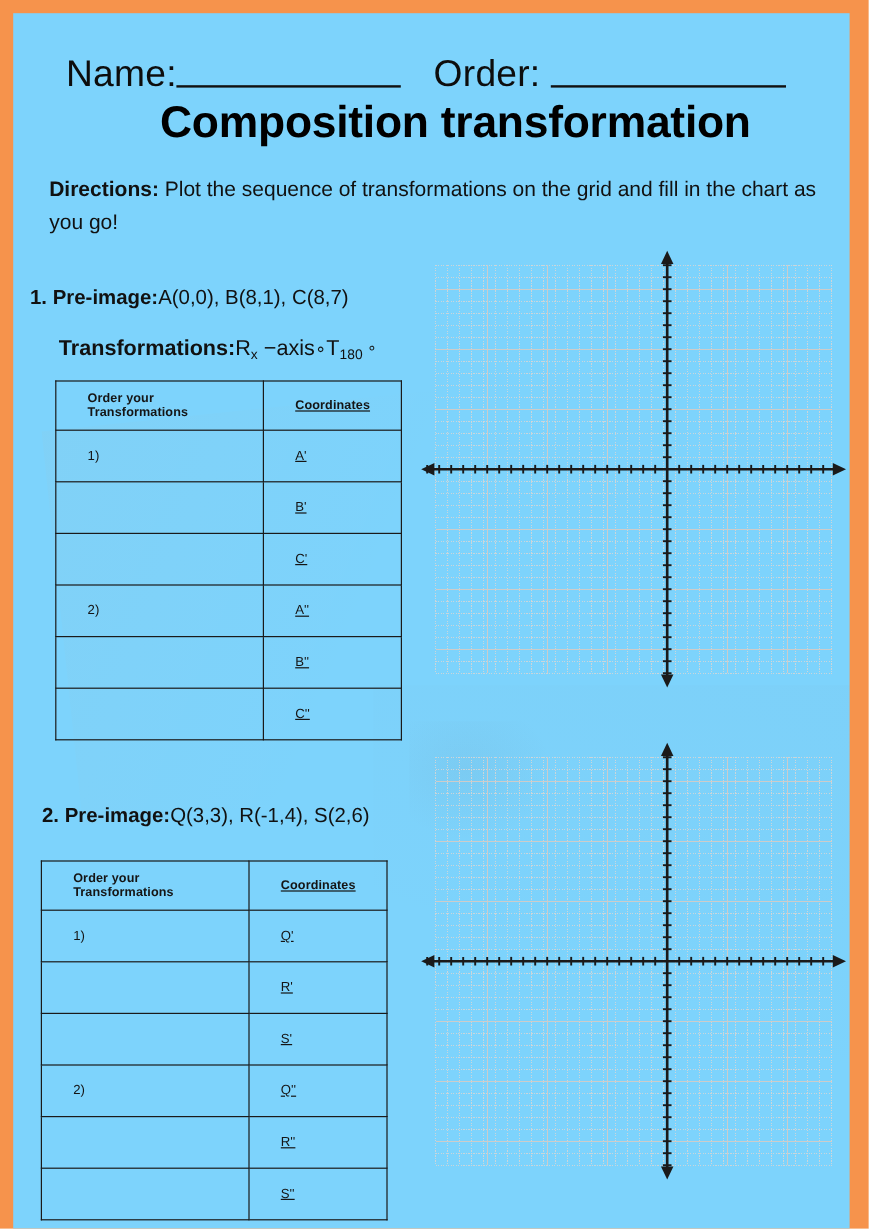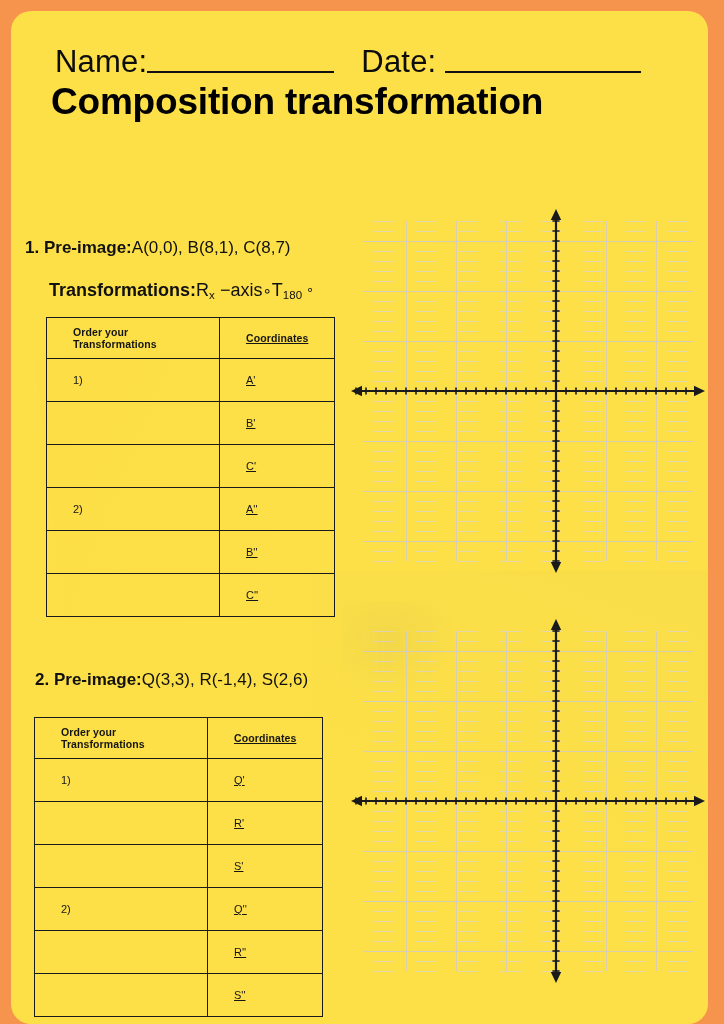--- a/index.html
+++ b/index.html
@@ -18,23 +18,22 @@
     height: 1024px;
     background: #f6934c;
     overflow: hidden;
   }
   #sheet {
     position: absolute;
     left: 11px;
     top: 11px;
     width: 697px;
     height: 1013px;
-    background: #fde047;
+    background: #7dd3fc;
     overflow: hidden;
-    border-radius: 20px;
   }
   
   .wash {
     position: absolute;
     pointer-events: none;
     opacity: .55;
   }
   .wash-a {
     left: 40px; top: 330px; width: 340px; height: 330px;
     background: linear-gradient(118deg, rgba(246,147,76,.055) 0%, rgba(246,147,76,.02) 45%, rgba(255,255,255,0) 70%);
@@ -73,20 +72,21 @@
   }
   .rule-name { width: 187px; }
   .rule-date { width: 196px; margin-left: 9px; }
   .nd-gap { width: 27px; }
 
   
   .title {
     position: absolute;
     left: 0; top: 70px;
     width: 697px;
+    text-align: center;
     font-size: 37px;
     font-weight: 700;
     color: #000;
     letter-spacing: -0.2px;
     white-space: nowrap;
     padding-left: 40px;
   }
 
   
   .directions {
@@ -165,26 +165,29 @@
   <div id="sheet">
 
     <div class="wash wash-a"></div>
     <div class="wash wash-b"></div>
     <div class="wash wash-c"></div>
 
     <div class="namedate">
       <span class="nd-label">Name:</span>
       <span class="nd-rule rule-name"></span>
       <span class="nd-gap"></span>
-      <span class="nd-label">Date:</span>
+      <span class="nd-label">Order:</span>
       <span class="nd-rule rule-date"></span>
     </div>
 
     <div class="title">Composition transformation</div>
 
+    <div class="directions">
+      <b>Directions:</b><span> Plot the sequence of transformations on the grid and fill in the chart as you go!</span>
+    </div>
 
     <div class="prob-line" id="p1-pre">
       <span class="bold">1.</span>
       <span class="bold">Pre-image:</span><span>A(0,0), B(8,1), C(8,7)</span>
     </div>
 
     <div class="prob-line" id="p1-trans">
       <span class="bold">Transformations:</span><span>R</span><span class="sub">x</span><span> −axis</span><span class="circ">∘</span><span>T</span><span class="sub">180</span><span class="deg"> ∘</span>
     </div>
 

